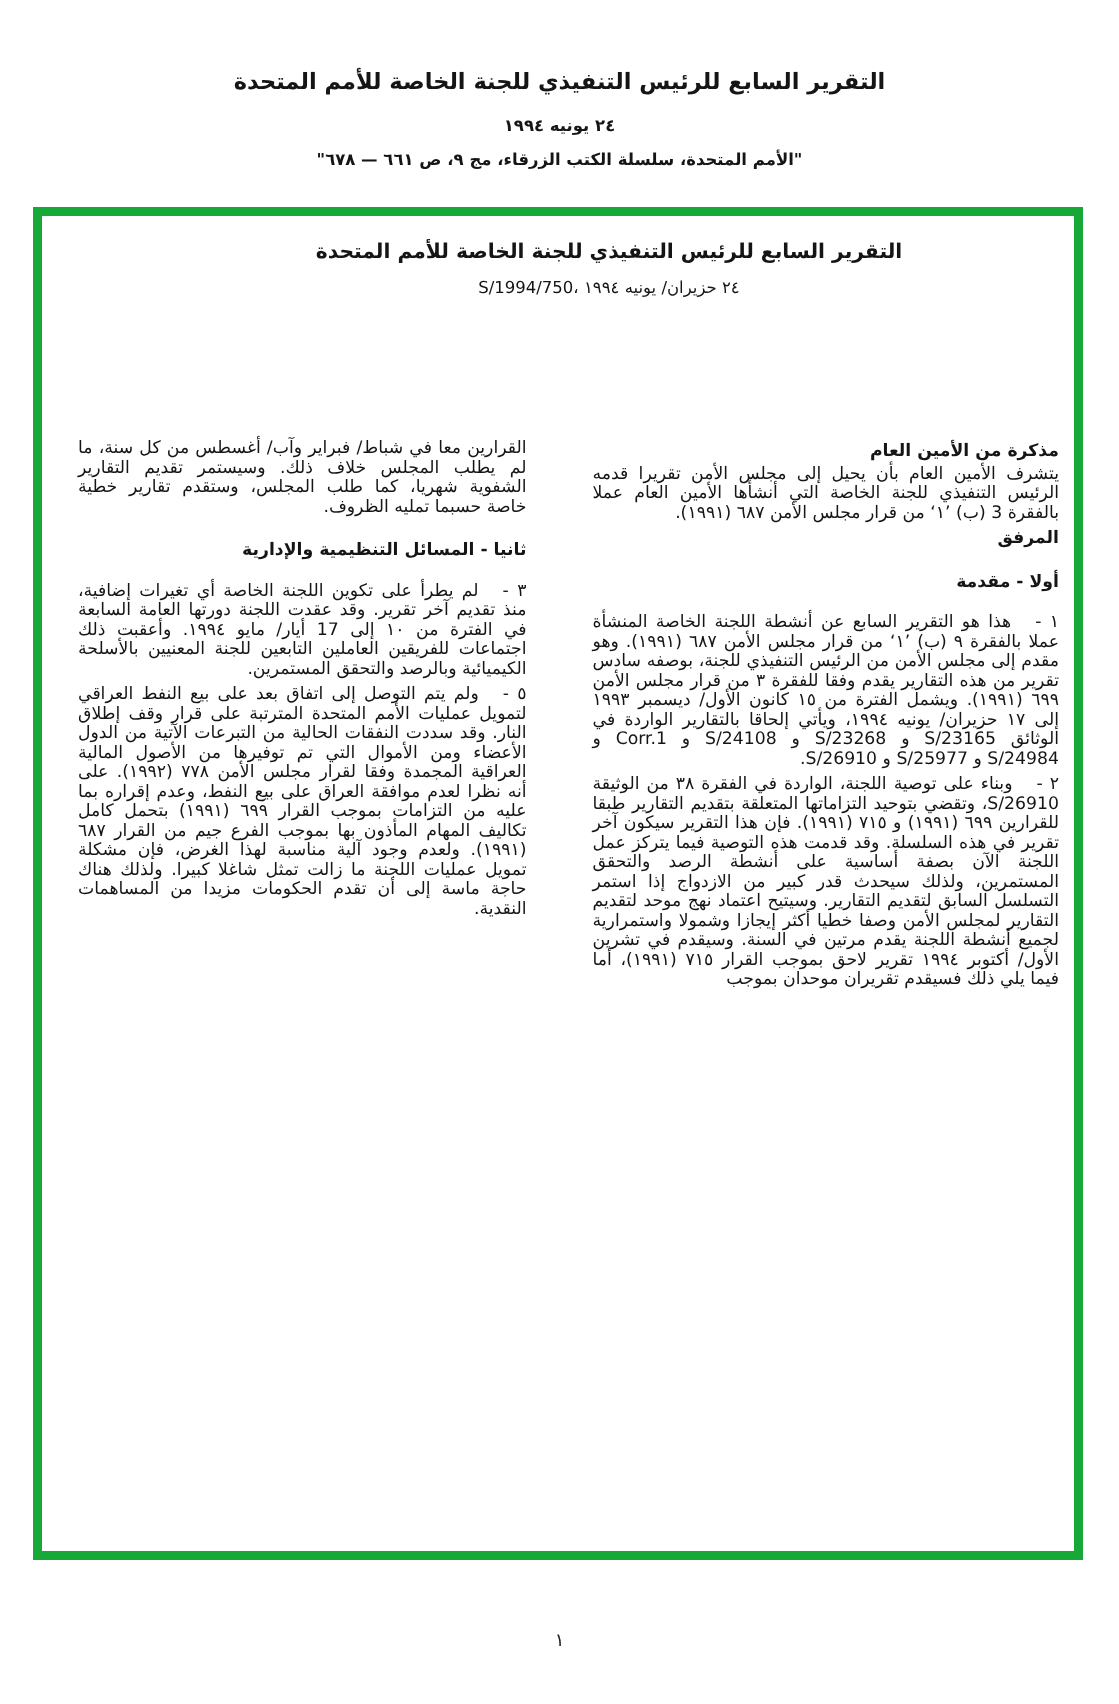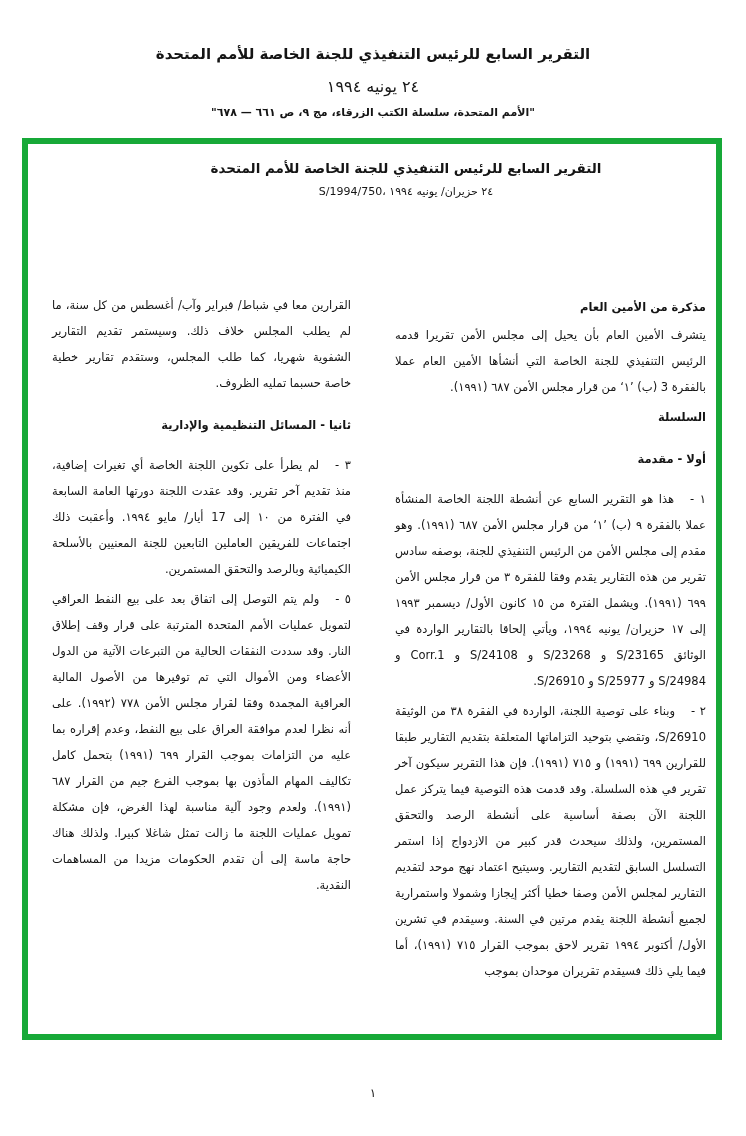--- a/index.html
+++ b/index.html
@@ -5,42 +5,42 @@
   html, body { margin: 0; padding: 0; background: #ffffff; }
   body {
     width: 746px; height: 1136px; position: relative;
     font-family: "DejaVu Sans", sans-serif;
     color: #151515;
     direction: rtl;
   }
   
   .top-header { position: absolute; top: 44px; left: 0; right: 0; text-align: center; }
   .th-title  { font-size: 15px; font-weight: bold; line-height: 20px; }
-  .th-date   { font-size: 16px; font-weight: normal; margin-top: 13px; }
+  .th-date   { font-size: 11px; font-weight: bold; margin-top: 13px; }
   .th-source { font-size: 11px; font-weight: bold; margin-top: 10px; }
 
   
   .green-box {
     position: absolute; left: 22px; top: 138px;
     width: 688px; height: 890px;
     border: 6px solid #17a938;
     background: #ffffff;
   }
   .doc-header { width: 560px; margin: 14px 30px 0 auto; text-align: center; }
   .doc-title  { font-size: 13.5px; font-weight: bold; line-height: 20px; }
   .doc-symbol { font-size: 11px; margin-top: 7px; direction: ltr; }
 
   
   .columns {
     display: flex; direction: rtl;
     margin-top: 94px;
     padding: 0 10px 0 24px;
     column-gap: 44px;
   }
-  .col { font-size: 11.5px; line-height: 26px; }
+  .col { font-size: 11.5px; line-height: 13px; }
   .col-right { width: 312px; }
   .col-left  { width: 300px; }
 
   .col p { margin: 0 0 4px 0; text-align: justify; }
   .col h3 { margin: 2px 0 2px 0; font-size: 11.5px; font-weight: bold; text-align: right; }
   .col h4 { margin: 16px 0 14px 0; font-size: 11.5px; font-weight: bold; text-align: right; }
   .bold { font-weight: bold; }
   .pnum { margin-left: 16px; white-space: nowrap; }
 
   
@@ -64,21 +64,21 @@
     <div class="doc-title">التقرير السابع للرئيس التنفيذي للجنة الخاصة للأمم المتحدة</div>
     <div class="doc-symbol">S/1994/750، ٢٤ حزيران/ يونيه ١٩٩٤</div>
   </div>
 
   <div class="columns">
 
     <section class="col col-right">
       <h3>مذكرة من الأمين العام</h3>
       <p>يتشرف الأمين العام بأن يحيل إلى مجلس الأمن تقريرا قدمه الرئيس التنفيذي للجنة الخاصة التي أنشأها الأمين العام عملا بالفقرة 3 (ب) ’١‘ من قرار مجلس الأمن ٦٨٧ (١٩٩١).</p>
 
-      <h3>السلسلة</h3>
+      <h3>المرفق</h3>
 
       <h4>أولا - مقدمة</h4>
 
       <p><span class="pnum">١ -</span><span>هذا هو التقرير السابع عن أنشطة اللجنة الخاصة المنشأة عملا بالفقرة ٩ (ب) ’١‘ من قرار مجلس الأمن ٦٨٧ (١٩٩١). وهو مقدم إلى مجلس الأمن من الرئيس التنفيذي للجنة، بوصفه سادس تقرير من هذه التقارير يقدم وفقا للفقرة ٣ من قرار مجلس الأمن ٦٩٩ (١٩٩١). ويشمل الفترة من ١٥ كانون الأول/ ديسمبر ١٩٩٣ إلى ١٧ حزيران/ يونيه ١٩٩٤، ويأتي إلحاقا بالتقارير الواردة في الوثائق S/23165 و S/23268 و S/24108 و Corr.1 و S/24984 و S/25977 و S/26910.</span></p>
 
       <p><span class="pnum">٢ -</span><span>وبناء على توصية اللجنة، الواردة في الفقرة ٣٨ من الوثيقة S/26910، وتقضي بتوحيد التزاماتها المتعلقة بتقديم التقارير طبقا للقرارين ٦٩٩ (١٩٩١) و ٧١٥ (١٩٩١). فإن هذا التقرير سيكون آخر تقرير في هذه السلسلة. وقد قدمت هذه التوصية فيما يتركز عمل اللجنة الآن بصفة أساسية على أنشطة الرصد والتحقق المستمرين، ولذلك سيحدث قدر كبير من الازدواج إذا استمر التسلسل السابق لتقديم التقارير. وسيتيح اعتماد نهج موحد لتقديم التقارير لمجلس الأمن وصفا خطيا أكثر إيجازا وشمولا واستمرارية لجميع أنشطة اللجنة يقدم مرتين في السنة. وسيقدم في تشرين الأول/ أكتوبر ١٩٩٤ تقرير لاحق بموجب القرار ٧١٥ (١٩٩١)، أما فيما يلي ذلك فسيقدم تقريران موحدان بموجب</span></p>
     </section>
 
     <section class="col col-left">
       <p>القرارين معا في شباط/ فبراير وآب/ أغسطس من كل سنة، ما لم يطلب المجلس خلاف ذلك. وسيستمر تقديم التقارير الشفوية شهريا، كما طلب المجلس، وستقدم تقارير خطية خاصة حسبما تمليه الظروف.</p>

